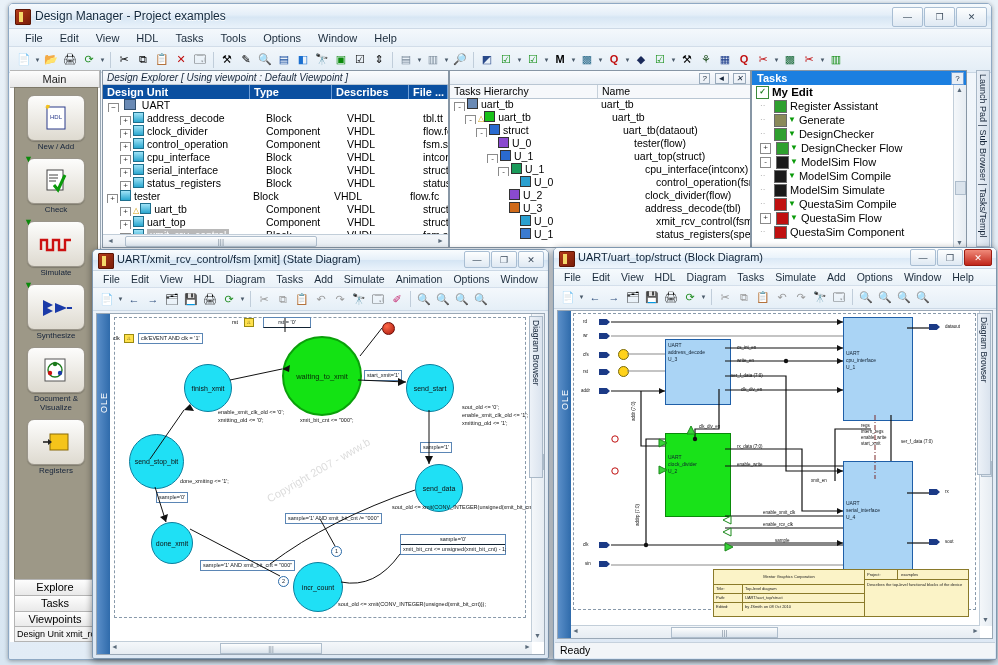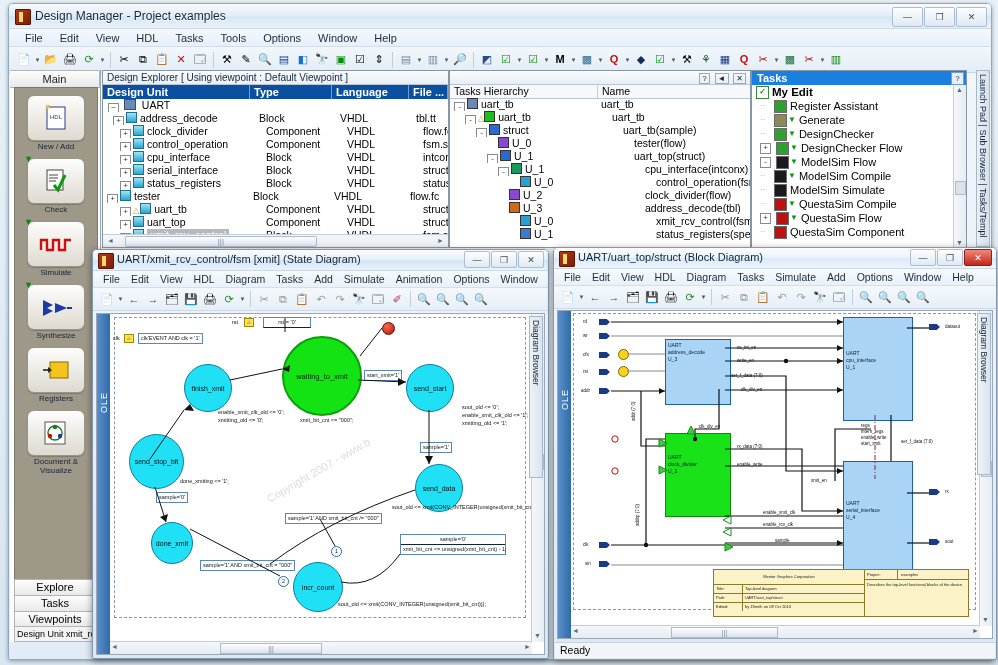--- a/index.html
+++ b/index.html
@@ -57,21 +57,21 @@
   .lp-foot{position:absolute;left:4px;bottom:14px;width:82px;}
   .lp-foot div{height:15px;line-height:15px;text-align:center;font-size:11px;
     background:linear-gradient(#fdfdfd,#e9e9e9);border:1px solid #b4b4b4;margin-top:-1px;}
   .statusline{position:absolute;left:4px;bottom:0;width:82px;height:14px;line-height:14px;
     font-size:9px;border:1px solid #b4b4b4;background:#f3f3f3;overflow:hidden;
     white-space:nowrap;padding-left:2px;}
 
   
   .panel{position:absolute;background:#fff;border:1px solid #8796a5;}
   .pnl-cap{height:13px;line-height:13px;font-size:10px;padding-left:4px;
-    background:linear-gradient(#fafcfe,#e8eef5);border-bottom:1px solid #b9c6d3;color:#16263a;}
+    background:linear-gradient(#fafcfe,#e8eef5);border-bottom:1px solid #b9c6d3;color:#16263a;font-style:italic;}
   .hdrrow{display:flex;height:14px;background:#0a4fa0;}
   .hdrrow .hc{color:#fff;font-size:11px;font-weight:bold;line-height:14px;padding-left:4px;
     border-right:1px solid #6f9ed6;overflow:hidden;white-space:nowrap;}
   .trow{display:flex;height:13px;line-height:13px;font-size:10.5px;}
   .trow .c{overflow:hidden;white-space:nowrap;padding-left:4px;}
   .sel{background:#b8b8b8;color:#fff;padding:0 3px;}
   .ticon{width:9px;height:9px;display:inline-block;vertical-align:-1px;margin-right:3px;
     background:linear-gradient(#9fe3f7,#2aa7cf);border:1px solid #1d6f8d;}
   .tplus{display:inline-block;width:9px;height:9px;border:1px solid #8a8a8a;background:#fff;
     font-size:8px;line-height:7px;text-align:center;color:#333;margin-right:2px;vertical-align:-1px;}
@@ -302,70 +302,70 @@
               <polygon points="4,11 14,16 4,21" fill="#1a3aa8"></polygon>
               <polygon points="16,8 28,13 16,18" fill="#1a3aa8"></polygon>
               <line x1="28" y1="13" x2="33" y2="13" stroke="#1a3aa8" stroke-width="2"></line>
             </svg>
           </div>
           <div class="cap">Synthesize</div>
         </div>
 
         <div class="lpbtn">
           <div class="face">
-            <svg width="30" height="24" viewBox="0 0 30 24">
-              <rect x="9" y="4" width="18" height="16" fill="#f5c41a" stroke="#8a6a08"></rect>
-              <line x1="2" y1="12" x2="9" y2="12" stroke="#222" stroke-width="1.6"></line>
-              <polygon points="7,9 11,12 7,15" fill="#222"></polygon>
-            </svg>
-          </div>
-          <div class="cap">Registers</div>
-        </div>
-
-        <div class="lpbtn">
-          <div class="face">
             <svg width="28" height="26" viewBox="0 0 28 26">
               <rect x="3" y="2" width="20" height="22" fill="#fff" stroke="#555"></rect>
               <circle cx="13" cy="13" r="7" fill="none" stroke="#1a7a1a" stroke-width="1.4"></circle>
               <circle cx="13" cy="7" r="2.2" fill="#1a7a1a"></circle>
               <circle cx="8" cy="16" r="2.2" fill="#cc1010"></circle>
               <circle cx="18" cy="16" r="2.2" fill="#1a3aa8"></circle>
             </svg>
           </div>
           <div class="cap">Document &amp; Visualize</div>
         </div>
+
+        <div class="lpbtn">
+          <div class="face">
+            <svg width="30" height="24" viewBox="0 0 30 24">
+              <rect x="9" y="4" width="18" height="16" fill="#f5c41a" stroke="#8a6a08"></rect>
+              <line x1="2" y1="12" x2="9" y2="12" stroke="#222" stroke-width="1.6"></line>
+              <polygon points="7,9 11,12 7,15" fill="#222"></polygon>
+            </svg>
+          </div>
+          <div class="cap">Registers</div>
+        </div>
       </div>
 
       <div class="lp-foot">
         <div>Explore</div>
         <div>Tasks</div>
         <div>Viewpoints</div>
       </div>
       <div class="statusline">Design Unit xmit_rcv_control</div>
     </div>
 
     <div class="panel" style="left:93px;top:66px;width:345px;height:176px;">
       <div class="pnl-cap">Design Explorer [ Using viewpoint : Default Viewpoint ]</div>
       <div class="hdrrow">
         <div class="hc" style="width:142px">Design Unit</div>
         <div class="hc" style="width:77px">Type</div>
-        <div class="hc" style="width:72px">Language</div>
+        <div class="hc" style="width:72px">Describes</div>
         <div class="hc" style="flex:1">File ...</div>
       </div>
       <div style="position:absolute;left:0;right:0;top:28px;bottom:12px;overflow:hidden;">
         <div class="trow">
           <div class="c" style="width:142px;padding-left:5px">
             <span class="tplus">−</span>
             <span style="display:inline-block;width:10px;height:9px;background:#6a8ab5;border:1px solid #33506f;vertical-align:-1px;margin-right:3px"></span>
             <span>UART</span>
           </div>
         </div>
         <div id="de-rows">
             <div class="trow">
-              <div class="c" style="width:142px;padding-left:10px"><span class="tplus">+</span><span class="ticon"></span><span>address_decode</span></div>
+              <div class="c" style="width:142px;padding-left:17px"><span class="tplus">+</span><span class="ticon"></span><span>address_decode</span></div>
               <div class="c" style="width:77px">Block</div>
               <div class="c" style="width:72px">VHDL</div>
               <div class="c" style="flex:1">tbl.tt</div>
             </div>
             <div class="trow">
               <div class="c" style="width:142px;padding-left:17px"><span class="tplus">+</span><span class="ticon"></span><span>clock_divider</span></div>
               <div class="c" style="width:77px">Component</div>
               <div class="c" style="width:72px">VHDL</div>
               <div class="c" style="flex:1">flow.fc</div>
             </div>
@@ -440,21 +440,21 @@
           <div class="trow">
             <div class="c" style="width:143px;padding-left:4px"><span class="tplus">-</span><span style="display:inline-block;width:9px;height:9px;vertical-align:-1px;margin-right:3px;border:1px solid #333;background:#6a8ab5"></span><span>uart_tb</span></div>
             <div class="c" style="flex:1">uart_tb</div>
           </div>
           <div class="trow">
             <div class="c" style="width:143px;padding-left:15px"><span class="tplus">-</span><span style="color:#d4a010;font-size:8px;">△</span><span style="display:inline-block;width:9px;height:9px;vertical-align:-1px;margin-right:3px;border:1px solid #333;background:#19c219"></span><span>uart_tb</span></div>
             <div class="c" style="flex:1">uart_tb</div>
           </div>
           <div class="trow">
             <div class="c" style="width:143px;padding-left:26px"><span class="tplus">-</span><span style="display:inline-block;width:9px;height:9px;vertical-align:-1px;margin-right:3px;border:1px solid #333;background:#2a6ad0"></span><span>struct</span></div>
-            <div class="c" style="flex:1">uart_tb(sample)</div>
+            <div class="c" style="flex:1">uart_tb(dataout)</div>
           </div>
           <div class="trow">
             <div class="c" style="width:143px;padding-left:37px"><span style="display:inline-block;width:11px"></span><span style="display:inline-block;width:9px;height:9px;vertical-align:-1px;margin-right:3px;border:1px solid #333;background:#8a4ad0"></span><span>U_0</span></div>
             <div class="c" style="flex:1">tester(flow)</div>
           </div>
           <div class="trow">
             <div class="c" style="width:143px;padding-left:37px"><span class="tplus">-</span><span style="display:inline-block;width:9px;height:9px;vertical-align:-1px;margin-right:3px;border:1px solid #333;background:#2a6ad0"></span><span>U_1</span></div>
             <div class="c" style="flex:1">uart_top(struct)</div>
           </div>
           <div class="trow">

